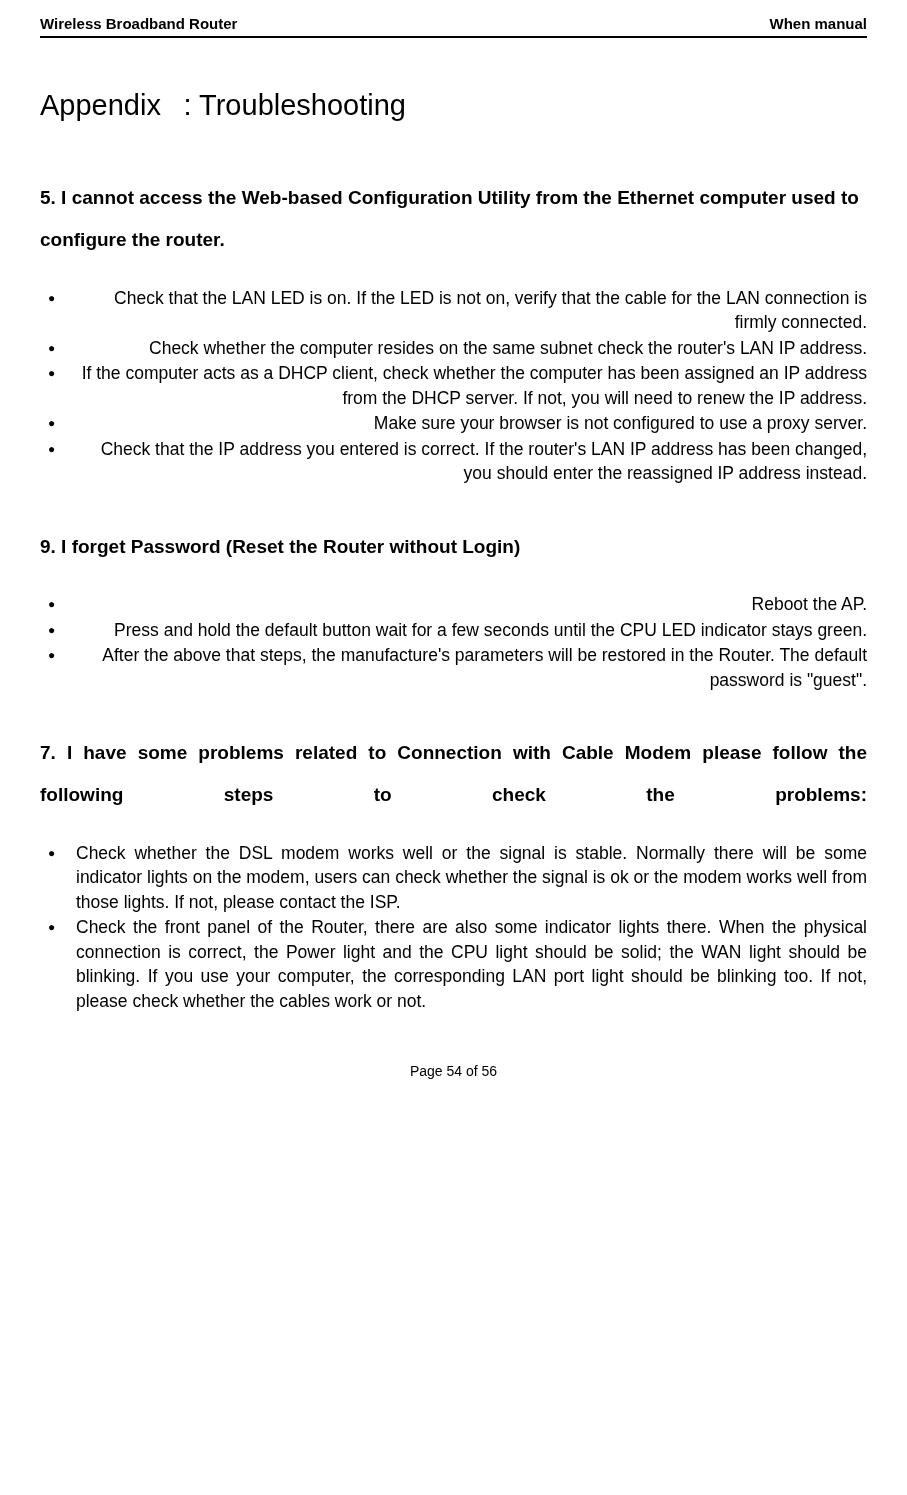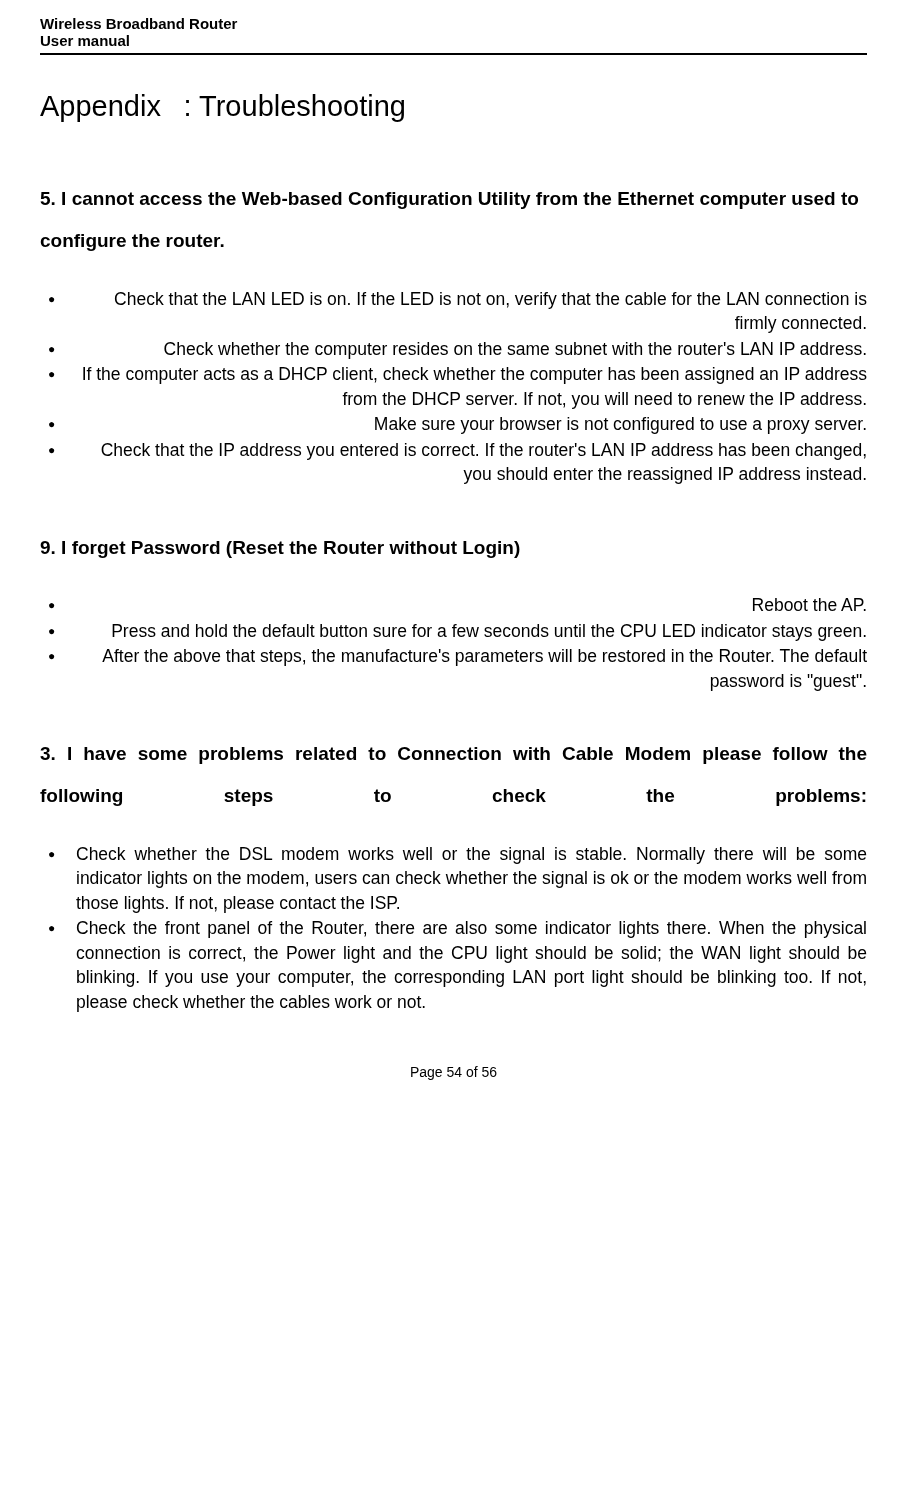--- a/index.html
+++ b/index.html
@@ -18,22 +18,21 @@
     .page-container {
       padding: 15px 40px 30px 40px;
     }
     .header-row {
       display: flex;
       justify-content: space-between;
       font-weight: bold;
       font-size: 15px;
       padding-bottom: 4px;
       border-bottom: 2px solid #000;
-      margin-bottom: 35px;
-      flex-direction: column;
+      margin-bottom: 51px;
     }
     h1.appendix {
       font-size: 29px;
       font-weight: normal;
       margin-bottom: 55px;
     }
     h2.section-heading {
       font-size: 19px;
       font-weight: bold;
       line-height: 2.2;
@@ -75,44 +74,44 @@
       margin-top: 50px;
     }
   </style>
 </head>
 <body>
 
 <div class="page-container">
 
   <div class="header-row">
     <span>Wireless Broadband Router</span>
-    <span>User manual</span>
+    <span>When manual</span>
   </div>
 
   <h1 class="appendix">Appendix  : Troubleshooting</h1>
 
   <h2 class="section-heading">5. I cannot access the Web-based Configuration Utility from the Ethernet computer used to configure the router.</h2>
 
   <ul class="bullets">
     <li>Check that the LAN LED is on. If the LED is not on, verify that the cable for the LAN connection is firmly connected.</li>
-    <li>Check whether the computer resides on the same subnet with the router's LAN IP address.</li>
+    <li>Check whether the computer resides on the same subnet check the router's LAN IP address.</li>
     <li>If the computer acts as a DHCP client, check whether the computer has been assigned an IP address from the DHCP server. If not, you will need to renew the IP address.</li>
     <li>Make sure your browser is not configured to use a proxy server.</li>
     <li>Check that the IP address you entered is correct. If the router's LAN IP address has been changed, you should enter the reassigned IP address instead.</li>
   </ul>
 
   <h2 class="section-heading">9. I forget Password (Reset the Router without Login)</h2>
 
   <ul class="bullets">
     <li>Reboot the AP.</li>
-    <li>Press and hold the default button sure for a few seconds until the CPU LED indicator stays green.</li>
+    <li>Press and hold the default button wait for a few seconds until the CPU LED indicator stays green.</li>
     <li>After the above that steps, the manufacture's parameters will be restored in the Router. The default password is "guest".</li>
   </ul>
 
-  <h2 class="section-heading-justify">3. I have some problems related to Connection with Cable Modem please follow the following steps to check the problems:</h2>
+  <h2 class="section-heading-justify">7. I have some problems related to Connection with Cable Modem please follow the following steps to check the problems:</h2>
 
   <ul class="bullets justify">
     <li>Check whether the DSL modem works well or the signal is stable. Normally there will be some indicator lights on the modem, users can check whether the signal is ok or the modem works well from those lights. If not, please contact the ISP.</li>
     <li>Check the front panel of the Router, there are also some indicator lights there. When the physical connection is correct, the Power light and the CPU light should be solid; the WAN light should be blinking. If you use your computer, the corresponding LAN port light should be blinking too. If not, please check whether the cables work or not.</li>
   </ul>
 
   <div class="footer">Page 54 of 56</div>
 
 </div>
 

